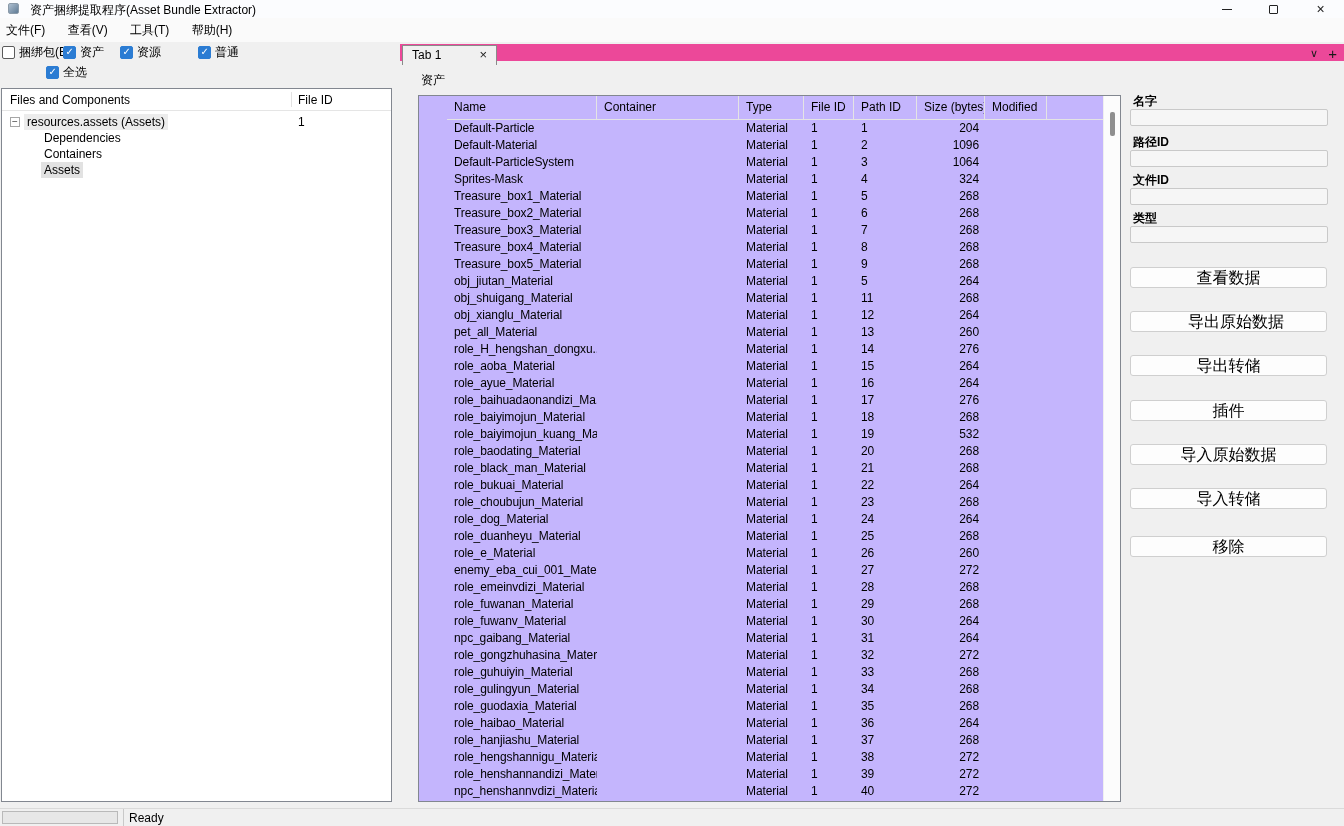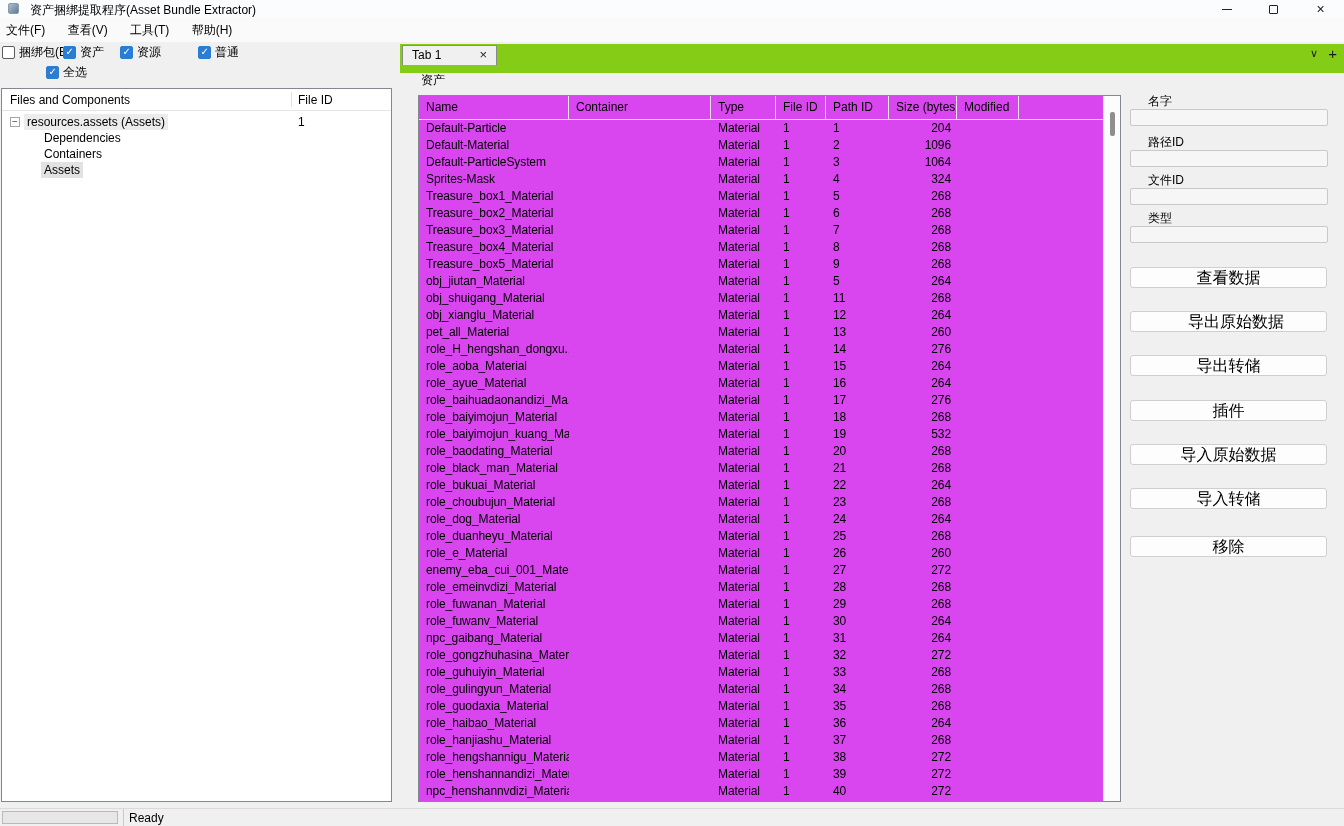--- a/index.html
+++ b/index.html
@@ -44,45 +44,45 @@
   .tree-header .vsep { position:absolute; left:289px; top:3px; bottom:3px; width:1px; background:#e2e2e2; }
   .tree-body { position:relative; padding-top:3px; }
   .tree-row { position:relative; height:16px; line-height:16px; white-space:nowrap; }
   .expander { position:absolute; left:8px; top:3px; width:10px; height:10px; border:1px solid #a6a6a6;
     background:#fff; font-size:10px; line-height:8px; text-align:center; color:#444; }
   .root-label { position:absolute; left:22px; background:#ececec; padding:0 3px; }
   .root-fileid { position:absolute; left:296px; }
   .child-label { margin-left:39px; display:inline-block; padding:0 3px; }
   .child-label.selected { background:#e2e2e2; }
   
-  .tabstrip { position:absolute; left:400px; top:44px; right:0; height:29px; background:#84cc16; }
+  .tabstrip { position:absolute; left:400px; top:44px; right:0; height:17px; background:#ec4899; }
   .tab { position:absolute; left:2px; top:1px; width:95px; height:20px; background:#f0f0f0;
     border:1px solid #8a8a8a; border-bottom:none; }
   .tab-label { position:absolute; left:9px; top:2px; }
   .tab-close { position:absolute; right:9px; top:1px; font-size:13px; color:#222; }
   .strip-chevron { position:absolute; right:26px; top:3px; color:#1a1a1a; font-size:11px; }
   .strip-add { position:absolute; right:7px; top:1px; color:#1a1a1a; font-size:15px; }
   
   .group-label { position:absolute; left:421px; top:72px; }
   .asset-table { position:absolute; left:418px; top:95px; width:703px; height:707px;
-    background:#d946ef; border:1px solid #828790; overflow:hidden; }
+    background:#c4b5fd; border:1px solid #828790; overflow:hidden;padding-left:28px; }
   .thead, .trow { display:grid; grid-template-columns:150px 142px 65px 50px 63px 68px 62px 1fr; width:684px; }
   .thead { height:24px; border-bottom:1px solid #e4e4e4; }
   .hcell { line-height:23px; padding-left:7px; border-right:1px solid #e4e4e4; overflow:hidden; white-space:nowrap; }
   .hcell.filler { border-right:none; }
   .trow { height:17px; }
   .cell { line-height:17px; padding-left:7px; overflow:hidden; white-space:nowrap; letter-spacing:-0.1px; }
   .cell.size { text-align:right; padding-right:6px; padding-left:0; }
   .vscroll { position:absolute; right:0; top:0; bottom:0; width:17px; background:#fcfcfc; border-left:1px solid #efefef; }
   .vthumb { position:absolute; left:6px; top:16px; width:5px; height:24px; background:#8f8f8f; border-radius:2px; }
   
   .field { position:absolute; left:1130px; width:198px; }
   .field:nth-child(1){ top:93px; } .field:nth-child(2){ top:134px; }
   .field:nth-child(3){ top:172px; } .field:nth-child(4){ top:210px; }
-  .fld-label { display:block; margin-left:18px; height:14px; }
+  .fld-label { display:block; margin-left:3px; height:14px;font-weight:bold; }
   .fld-input { width:198px; height:17px; margin-top:2px; border:1px solid #c9c9c9;
     background:#f6f6f6; border-radius:2px; font-family:"Liberation Sans",sans-serif; font-size:12px; padding:0 4px; }
   .btn { position:absolute; left:1130px; width:197px; height:21px; background:#fdfdfd;
     border:1px solid #cfcfcf; border-radius:3px; text-align:center; line-height:19px;
     font-family:"Liberation Sans",sans-serif; font-size:16px; }
   .buttons .btn:nth-child(1){ top:267px; } .buttons .btn:nth-child(2){ top:311px;padding-left:15px; }
   .buttons .btn:nth-child(3){ top:355px; } .buttons .btn:nth-child(4){ top:400px; }
   .buttons .btn:nth-child(5){ top:444px; } .buttons .btn:nth-child(6){ top:488px; }
   .buttons .btn:nth-child(7){ top:536px; }
   

